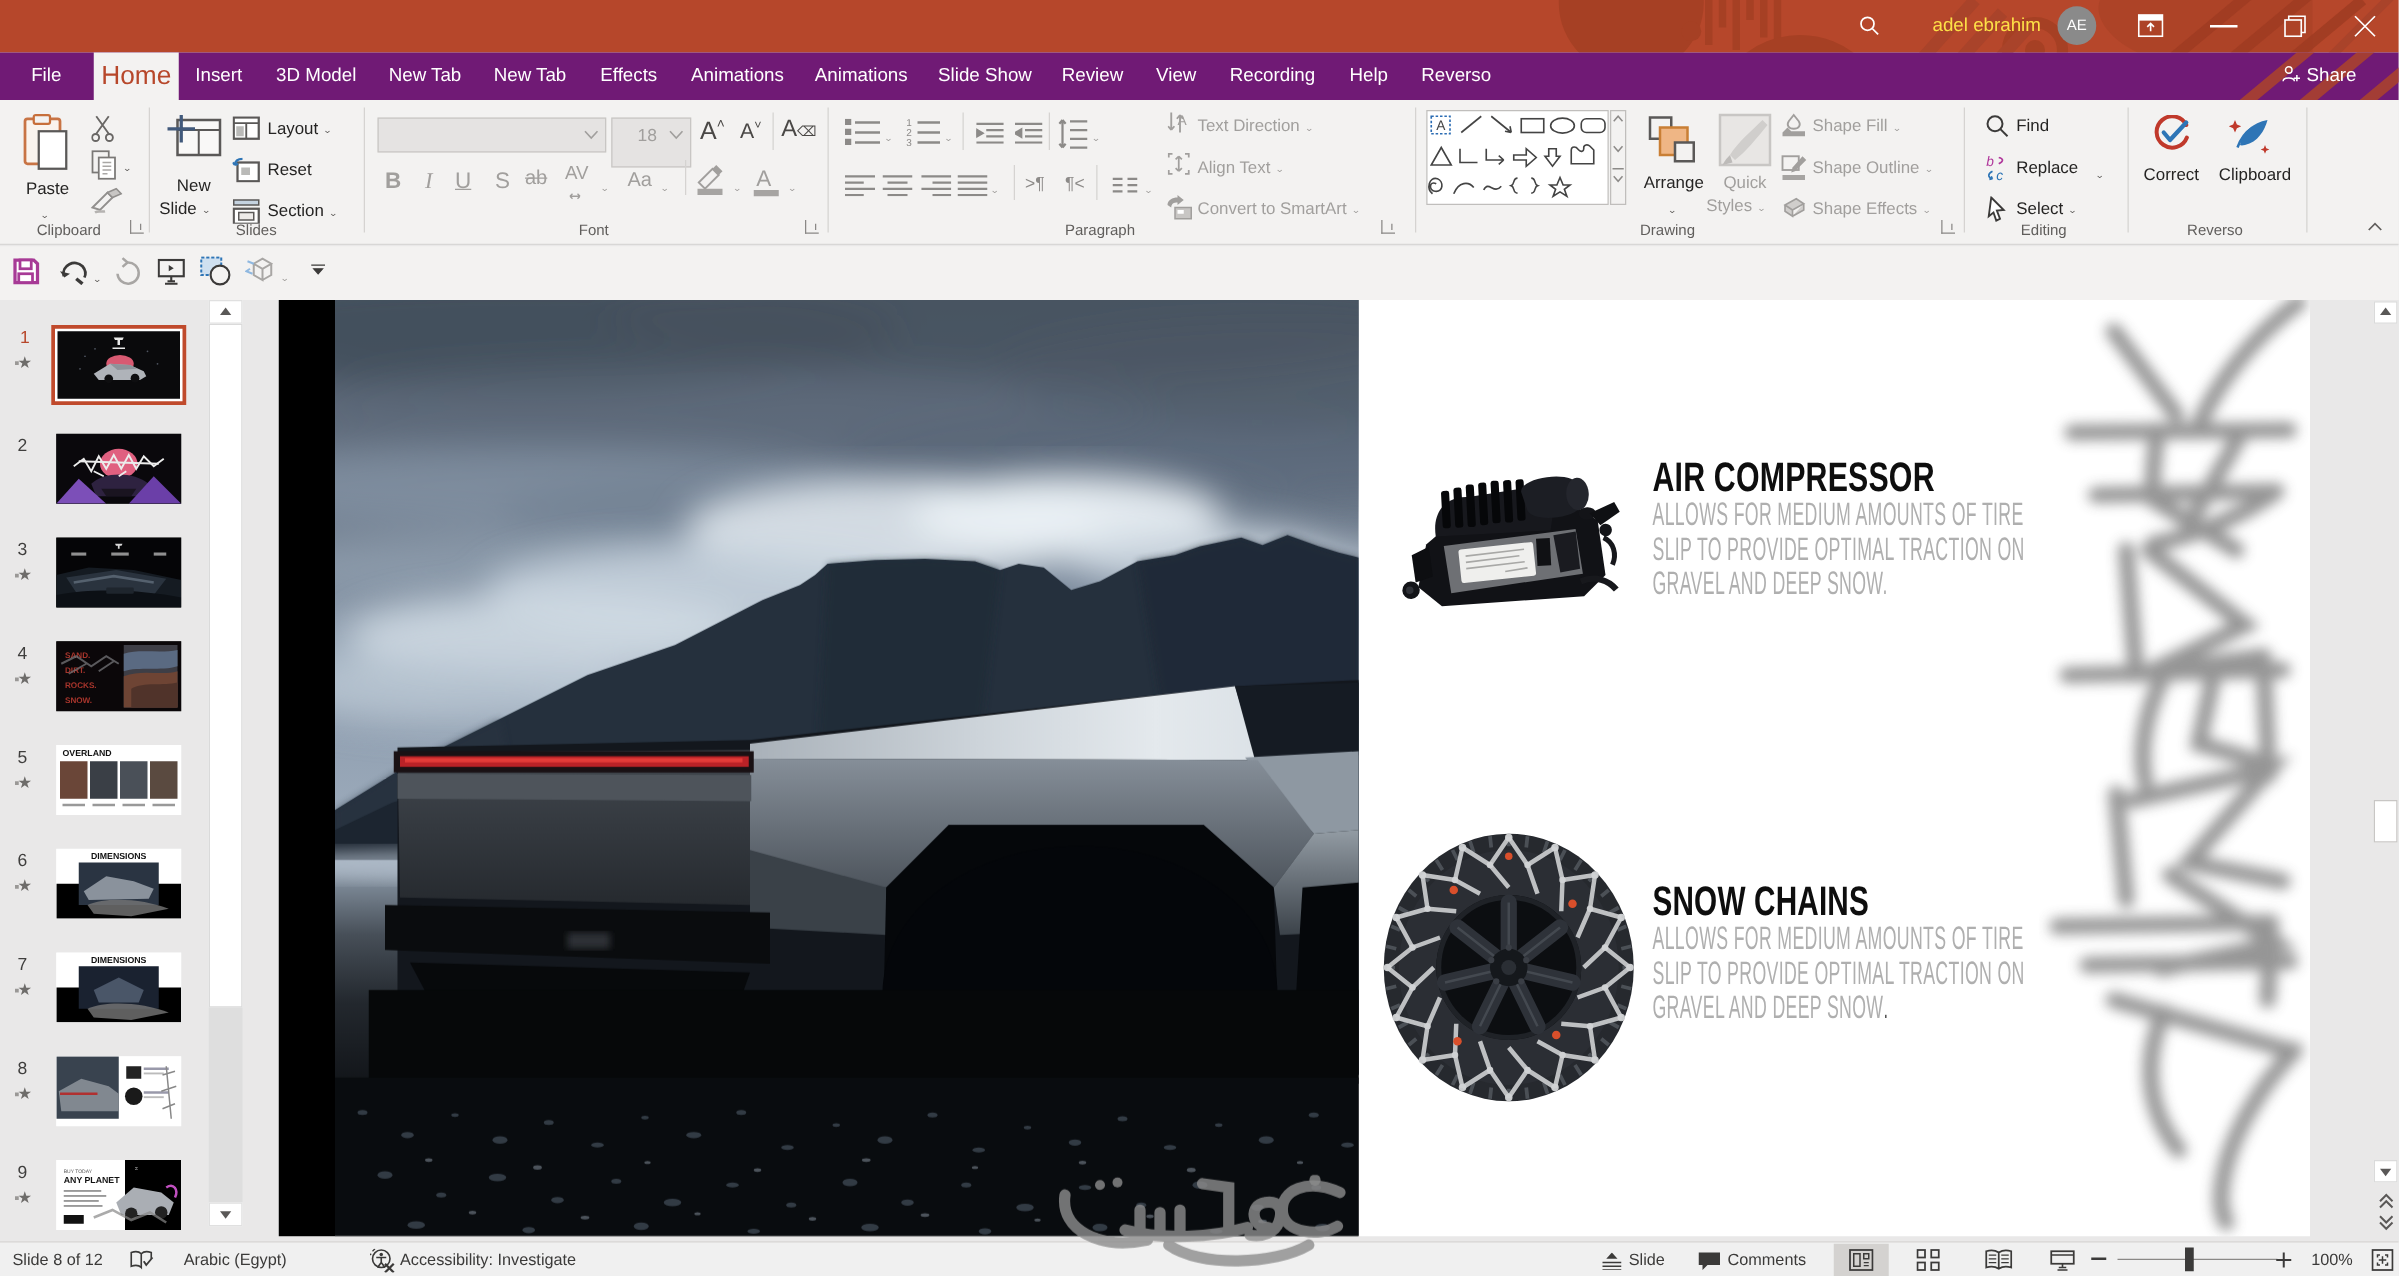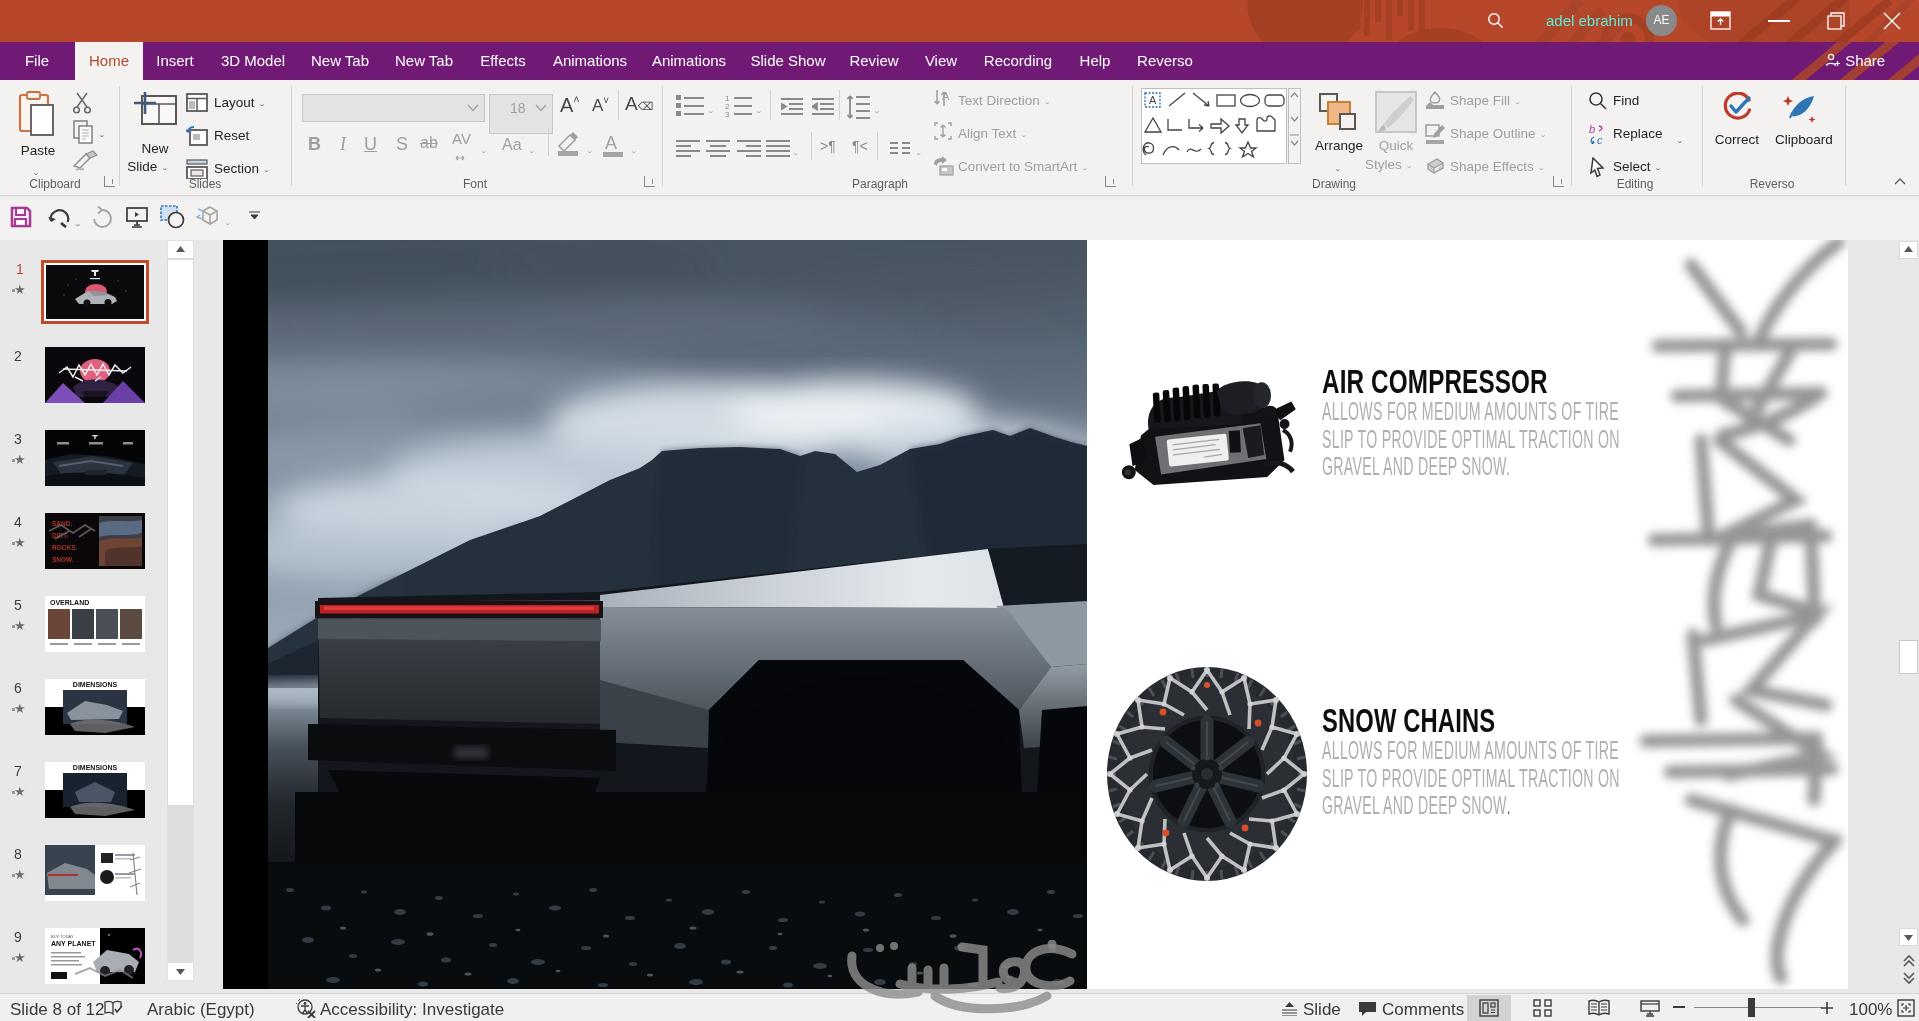--- a/index.html
+++ b/index.html
@@ -1,25 +1,25 @@
 <!DOCTYPE html>
 <html><head><meta charset="utf-8">
 <style>
 *{margin:0;padding:0;box-sizing:border-box;}
 html,body{width:1919px;height:1021px;overflow:hidden;}
 body{font-family:"Liberation Sans",sans-serif;position:relative;background:#E9E8E8;-webkit-font-smoothing:antialiased;}
 .abs{position:absolute;}
 
 #titlebar{position:absolute;left:0;top:0;width:1919px;height:42px;background:#B6472B;overflow:hidden;}
 #titletext{position:absolute;left:0;top:11px;width:1919px;text-align:center;color:#fff;font-size:15px;}
-.tbtn{position:absolute;top:0;height:42px;color:#5eead4;}
+.tbtn{position:absolute;top:0;height:42px;color:#fde047;}
 
 #tabrow{position:absolute;left:0;top:42px;width:1919px;height:38px;background:#701a75;}
 .tab{position:absolute;top:0;height:38px;line-height:38px;color:#fff;font-size:15px;text-align:center;}
-#hometab{position:absolute;left:75px;top:0;width:68px;height:38px;background:#F3F2F1;color:#B7472A;font-size:15px;line-height:38px;text-align:center;}
+#hometab{position:absolute;left:75px;top:0;width:68px;height:38px;background:#F3F2F1;color:#B7472A;font-size:21px;line-height:38px;text-align:center;}
 
 #ribbon{position:absolute;left:0;top:80px;width:1919px;height:116px;background:#F3F2F1;border-bottom:1px solid #D8D7D6;}
 .gsep{position:absolute;top:6px;width:1px;height:100px;background:#D5D3D1;}
 .glabel{position:absolute;top:97px;font-size:12px;color:#605E5C;text-align:center;}
 .rtext{font-size:13.5px;color:#252423;}
 .rtext-d{font-size:13.5px;color:#A19F9D;}
 .chev{display:inline-block;font-size:9px;color:#605E5C;transform:scaleY(.8);}
 .chev-d{display:inline-block;font-size:9px;color:#A19F9D;transform:scaleY(.8);}
 .dlauncher{position:absolute;width:11px;height:11px;border-left:1px solid #8A8886;border-bottom:1px solid #8A8886;}
 .dlauncher:after{content:"";position:absolute;left:2px;bottom:2px;width:5px;height:5px;border-right:1.5px solid #8A8886;border-top:0;}
@@ -29,21 +29,21 @@
 #content{position:absolute;left:0;top:240px;width:1919px;height:753px;background:#E9E8E8;}
 
 .thumbnum{position:absolute;font-size:14px;color:#3F3E3D;}
 .star{position:absolute;width:16px;height:16px;}
 .star:before{content:"★";position:absolute;left:2px;top:0;font-size:13px;color:#6E6C6A;}
 .star:after{content:"";position:absolute;left:0px;top:7px;width:3px;height:3px;background:#9A9896;}
 .thumb{position:absolute;left:45px;width:100px;height:56px;background:#000;overflow:hidden;}
 
 #slide{position:absolute;left:223px;top:0px;width:1625px;height:749px;background:#fff;}
 
-#statusbar{position:absolute;left:0;top:993px;width:1919px;height:28px;background:#F0F0F0;border-top:1px solid #D6D4D2;font-size:17px;color:#3B3A39;}
+#statusbar{position:absolute;left:0;top:993px;width:1919px;height:28px;background:#F0F0F0;border-top:1px solid #D6D4D2;font-size:13px;color:#3B3A39;}
 .sitem{position:absolute;top:6px;}
 </style></head>
 <body>
 
 <div id="titlebar">
 <svg class="abs" style="left:1150px;top:0" width="769" height="42" viewBox="0 0 769 42">
 <g fill="#A64024">
 <circle cx="155" cy="2" r="58"></circle>
 <circle cx="203" cy="25" r="8"></circle>
 <rect x="214" y="0" width="6" height="36"></rect>

